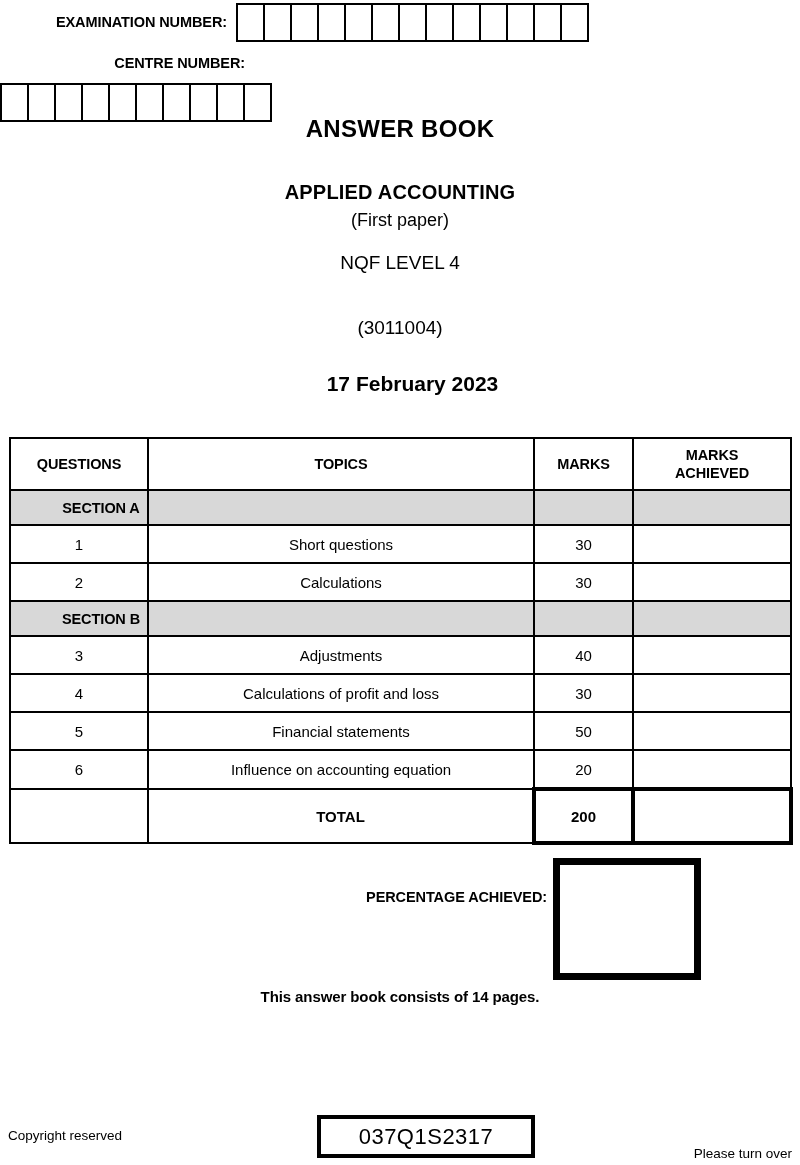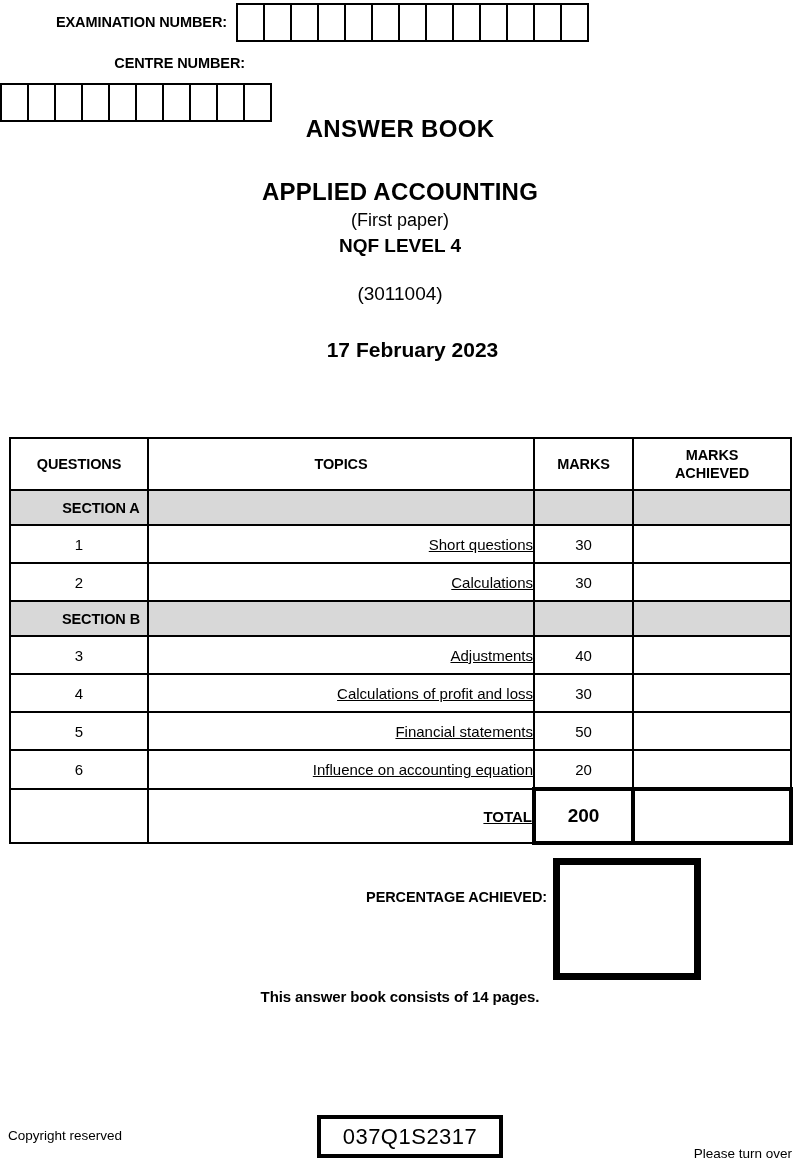--- a/index.html
+++ b/index.html
@@ -64,37 +64,37 @@
     text-align: center;
   }
   .t-answerbook {
     font-size: 24px;
     font-weight: bold;
     letter-spacing: 0.3px;
     margin: 0;
     line-height: 34px;
   }
   .t-subject {
-    font-size: 24px;
+    font-size: 20px;
     font-weight: bold;
     letter-spacing: 0.2px;
     margin: 0;
     padding-top: 30px;
     line-height: 32px;
   }
   .t-paper {
     font-size: 18px;
     font-weight: normal;
     margin: 0;
     line-height: 25px;
   }
   .t-level {
     font-size: 19px;
-    font-weight: bold;
-    margin: 0;
+    font-weight: normal;
+    margin: 17px;
     line-height: 26px;
   }
   .t-code {
     font-size: 19px;
     font-weight: normal;
     margin: 0;
     padding-top: 22px;
     line-height: 26px;
   }
   .t-date {
@@ -144,37 +144,36 @@
     font-weight: bold;
     letter-spacing: -0.1px;
     padding-left: 44px;
   }
   .body-row td { height: 36px; }
   .cell-q {
     text-align: center;
     font-size: 15px;
   }
   .cell-t {
-    text-align: right;
+    text-align: center;
     padding-left: 8px;
     font-size: 15px;
-    text-decoration: underline;
   }
   .cell-m {
     text-align: center;
     font-size: 15px;
   }
   .total-row td { height: 50px; }
   .total-row .cell-t {
     font-weight: bold;
     font-size: 15px;
   }
   .total-row .cell-m {
     font-weight: bold;
-    font-size: 19px;
+    font-size: 15px;
     border: 4px solid #000;
   }
   .total-row .cell-ma {
     border: 4px solid #000;
   }
 
   
   .pct-block {
     position: absolute;
     left: 0;
@@ -239,21 +238,21 @@
   .turnover {
     position: absolute;
     right: 8px;
     top: 48px;
     font-size: 13.5px;
   }
   .papercode {
     position: absolute;
     left: 317px;
     top: 17px;
-    width: 186px;
+    width: 218px;
     height: 43px;
     box-sizing: border-box;
     border: 2px solid #000;
     background: #fef9c3;
   }
   .papercode-inner {
     width: 100%;
     height: 100%;
     box-sizing: border-box;
     border: 2px solid #000;

